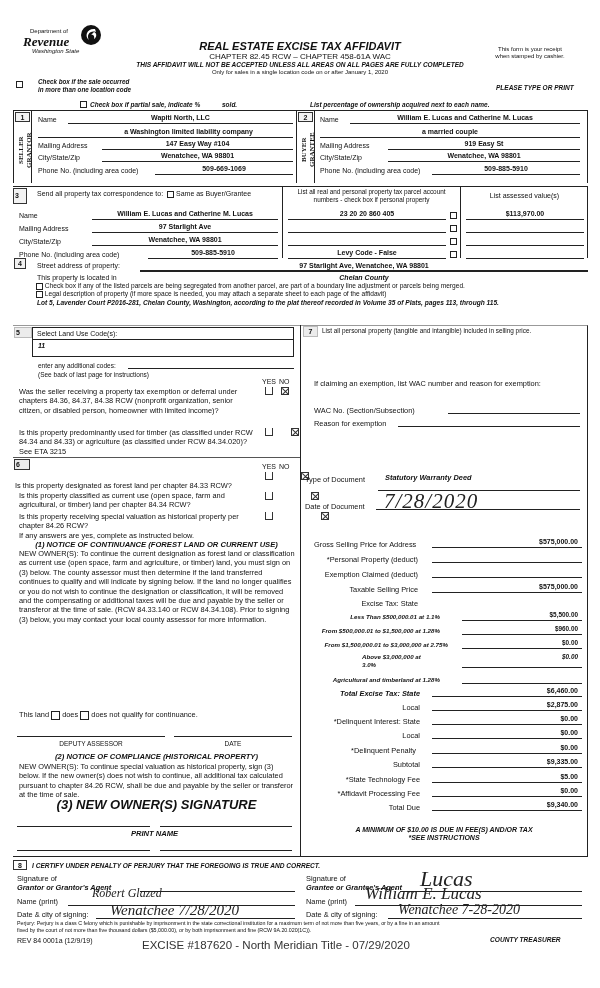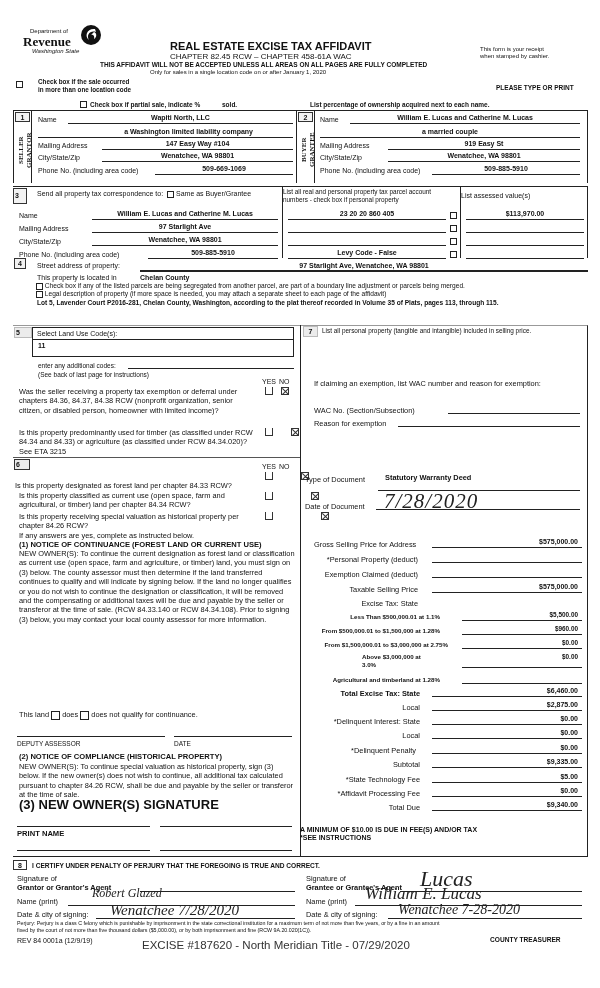--- a/index.html
+++ b/index.html
@@ -1,20 +1,20 @@
 <!DOCTYPE html>
 <html><head>
 <meta charset="utf-8">
 <style>
   * { box-sizing: border-box; margin: 0; padding: 0; }
   html, body { width: 600px; height: 988px; background: #fff; overflow: hidden; }
   body { font-family: "Liberation Sans", sans-serif; color: #111; font-size: 7px; position: relative; }
   .abs { position: absolute; }
-  .b { font-weight: bold; }
-  .c { }
+  .b { font-weight: bold; font-style: italic; }
+  .c { text-align: center; }
   .r { text-align: right; }
   .line { border-bottom: 1px solid #222; }
   .box { display: inline-block; width: 7px; height: 7px; border: 1px solid #222; vertical-align: middle; background: #fff; }
   .xbox { display: inline-block; width: 8px; height: 8px; border: 1px solid #333; position: relative; vertical-align: middle; }
   .xbox::before, .xbox::after { content: ""; position: absolute; left: -1px; top: 3px; width: 9px; height: 1px; background: #333; }
   .xbox::before { transform: rotate(45deg); }
   .xbox::after { transform: rotate(-45deg); }
   .ubox { display: inline-block; width: 8px; height: 8px; border-left: 1px solid #333; border-right: 1px solid #333; border-bottom: 1px solid #333; vertical-align: middle; }
   .secnum { position: absolute; border: 1px solid #333; background: #f2f2f2; font-size: 7px; font-weight: bold; text-align: center; }
   .vlabel { position: absolute; writing-mode: vertical-rl; transform: rotate(180deg); font-family: "Liberation Serif", serif; font-weight: bold; font-size: 7px; text-align: center; line-height: 8px; }

